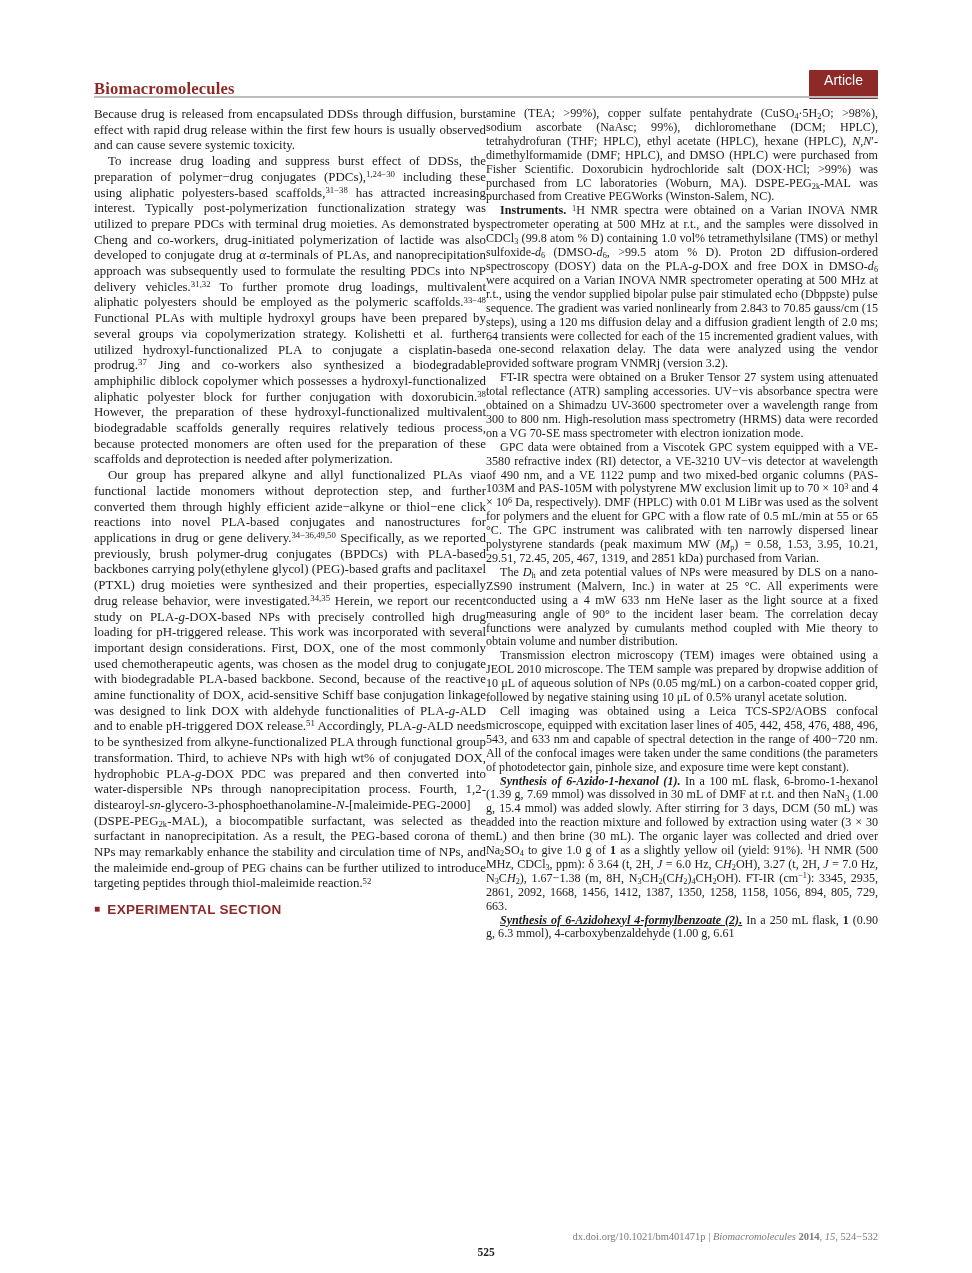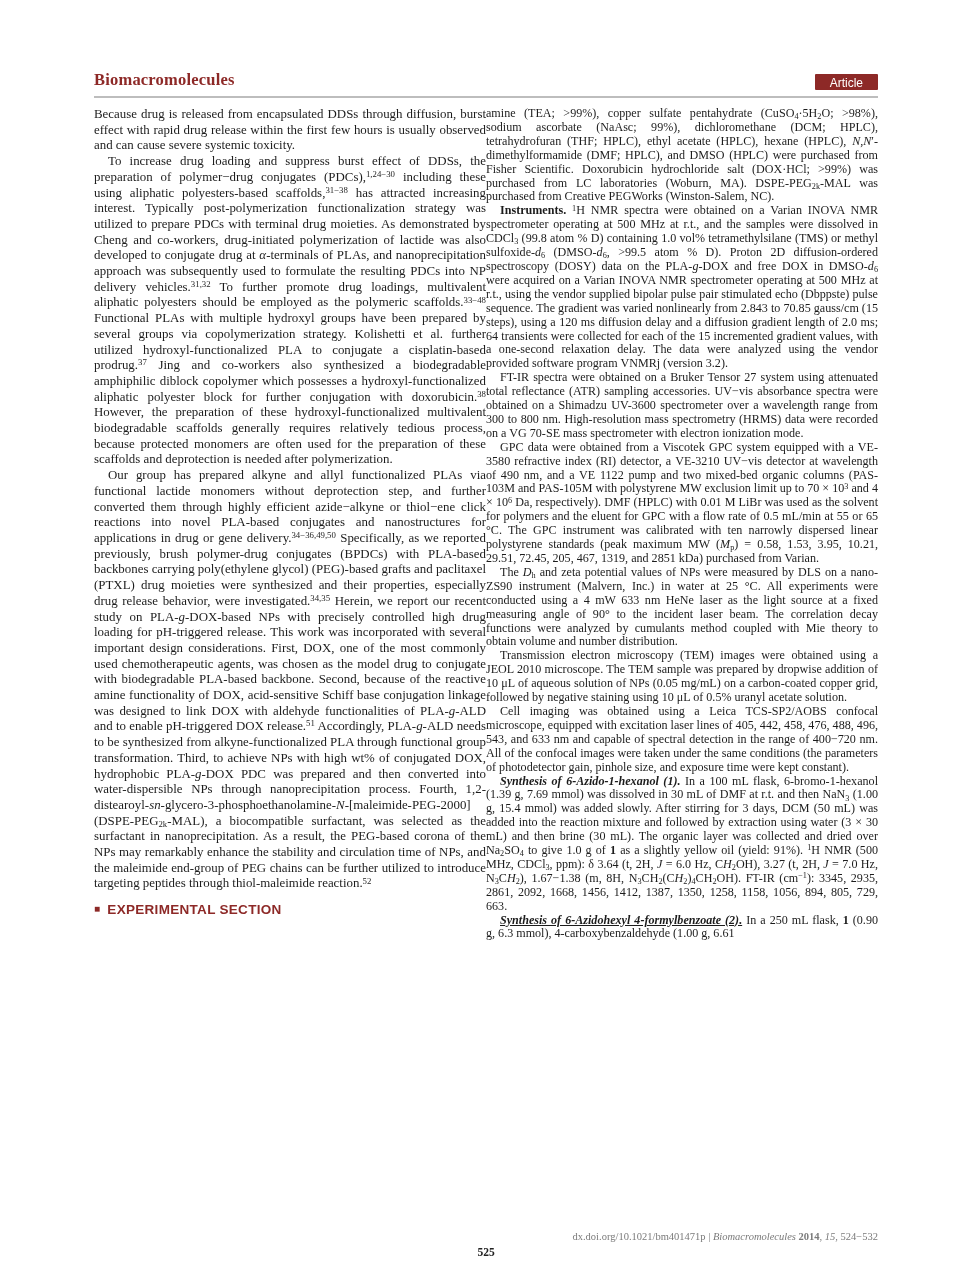--- a/index.html
+++ b/index.html
@@ -10,21 +10,21 @@
     --text:#1c1c1c;
   }
   *{margin:0;padding:0;box-sizing:border-box;}
   html,body{background:#ffffff;}
   body{font-family:"Liberation Serif",serif;color:var(--text);}
   .page{position:relative;width:972px;height:1273px;background:#ffffff;overflow:hidden;margin:0 auto;}
 
   
   .page-header{position:absolute;top:70px;left:94px;right:94px;display:flex;justify-content:space-between;align-items:flex-end;}
   .journal-name{font-family:"Liberation Serif",serif;font-weight:bold;font-size:16.5px;color:var(--accent);letter-spacing:.2px;}
-  .article-badge{background:var(--accent);color:#fff;font-family:"Liberation Sans",sans-serif;font-size:12px;line-height:1;padding:3px 15px 1px;border-radius:1px;}
+  .article-badge{background:var(--accent);color:#fff;font-family:"Liberation Sans",sans-serif;font-size:14px;line-height:1;padding:3px 15px 12px;border-radius:1px;}
   .header-rule{position:absolute;top:96px;left:94px;right:94px;height:1.5px;background:var(--rule);}
 
   
   .columns{position:absolute;top:107px;left:94px;right:94px;display:flex;}
   .col{flex:1;min-width:0;}
   .para{font-size:12.9px;line-height:15.7px;text-align:justify;color:var(--text);}
   .para.indent{text-indent:14px;}
   .para.small{font-size:12.1px;line-height:13.9px;}
   sup{font-size:.68em;line-height:0;position:relative;vertical-align:baseline;top:-.45em;margin-top:20px;}
   sub{font-size:.68em;line-height:0;position:relative;vertical-align:baseline;top:.28em;}

